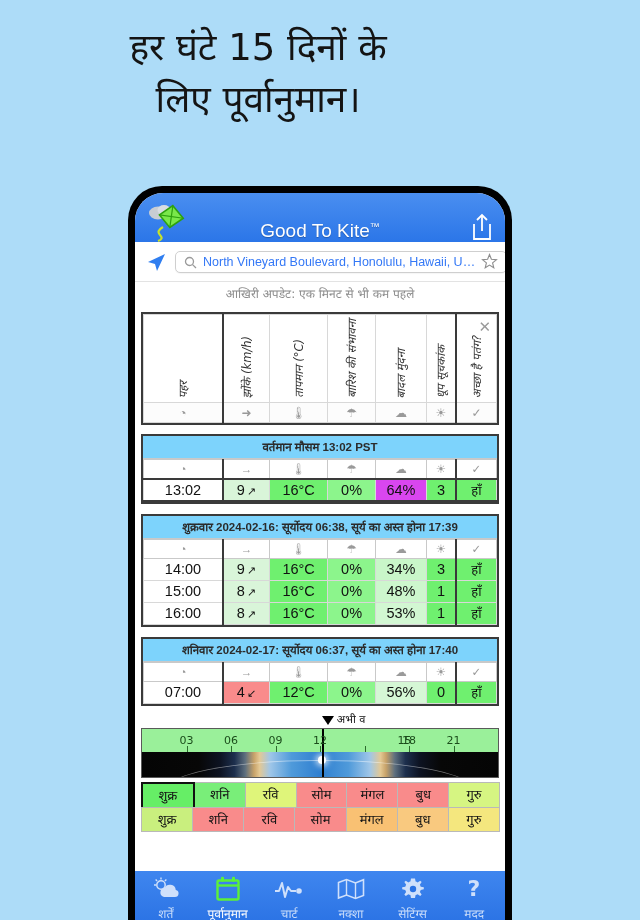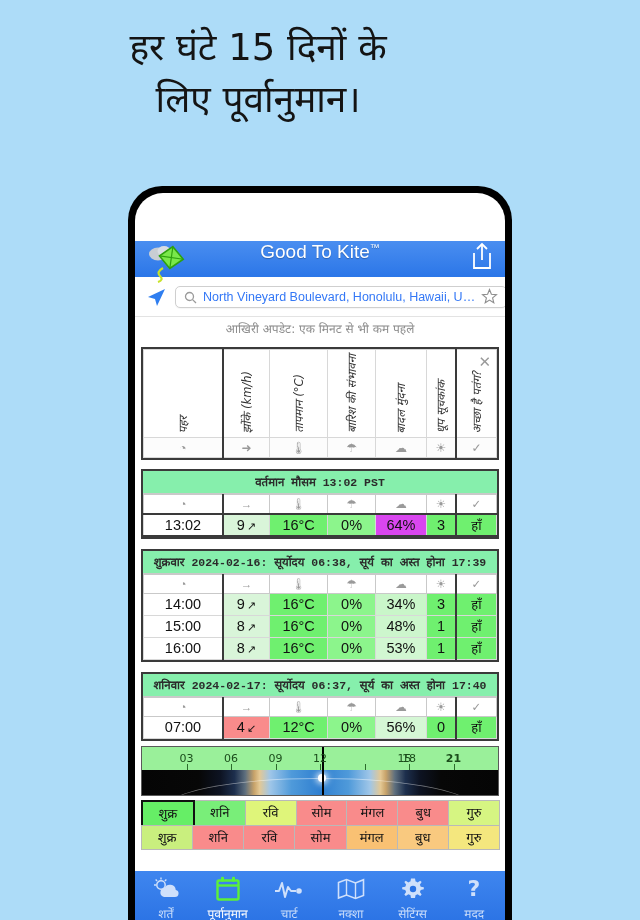--- a/index.html
+++ b/index.html
@@ -36,26 +36,25 @@
   .screen {
     width: 370px; height: 733px;
     background: #ffffff;
     border-radius: 28px 28px 0 0;
     overflow: hidden;
     position: relative;
   }
 
   
   .appbar {
-    height: 36px;
+    height: 49px;
     background: linear-gradient(180deg, #4a8ef0 0%, #2b76e8 100%);
-    display: flex; align-items: flex-start;
+    display: flex; align-items: flex-end;
     padding: 0 10px;
     position: relative;
-    margin-top: 48px;
   }
   .kite-logo { width: 44px; height: 42px; position: relative; flex: 0 0 auto; }
   .app-title {
     position: absolute; left: 0; width: 100%;
     text-align: center;
     color: #fff; font-size: 19px; font-weight: 400;
     text-shadow: 0 1px 1px rgba(0,0,0,.25);
     pointer-events: none;
   }
   .app-title sup { font-size: 10px; vertical-align: super; }
@@ -134,22 +133,22 @@
     color: #999; font-size: 12px;
     background: #fcfcfc;
   }
   .icon-row td.sep-l { border-left: 2px solid #3a3a3a; }
   .close-x { position: absolute; top: 4px; right: 5px; color: #9a9a9a; font-size: 15px; line-height: 1; }
 
   
   .section { margin-top: 10px; border: 2px solid #3a3a3a; background: #fff; }
   .section.first { margin-top: 9px; }
   .sec-title {
-    background: #86efac; text-align: center;
-    font-family: Liberation Mono, monospace;
+    background: #7dd3fc; text-align: center;
+    font-family: Liberation Sans, sans-serif;
     font-size: 11.5px; color: #2b2b2b;
     padding: 3px 0 4px; border-bottom: 1px solid #c9c9c9;
     font-weight: bold;
   }
   .sec-icons td {
     height: 19px; text-align: center; color: #9a9a9a; font-size: 11.5px;
     border: 1px solid #d8d8d8;
     background: #fff;
   }
   .sec-icons td.sep-l { border-left: 2px solid #3a3a3a; }
@@ -466,36 +465,41 @@
                   <td style="background:#6ff06f">0</td>
                   <td class="sep-l good" style="background:#6ff06f">हाँ</td>
                 </tr>
               </tbody>
             </table>
           </div>
         </div>
     </div>
 
     <div class="timeline-wrap">
+      <div class="nowlabel">
+        <span class="mark">
+          <span class="tri"></span><span>अभी व</span>
+        </span>
+      </div>
       <div class="tl-box">
         <div class="tl-hours" id="tl-hours">
           <div class="nowline"></div>
         <div class="tick" style="left: 12.5%;">03</div>
             <div class="tickline" style="left: 12.5%;"></div>
             <div class="tick" style="left: 25%;">06</div>
             <div class="tickline" style="left: 25%;"></div>
             <div class="tick" style="left: 37.5%;">09</div>
             <div class="tickline" style="left: 37.5%;"></div>
             <div class="tick" style="left: 50%;">12</div>
             <div class="tickline" style="left: 50%;"></div>
             <div class="tick" style="left: 62.5%; margin-left: 40px;">15</div>
             <div class="tickline" style="left: 62.5%;"></div>
             <div class="tick" style="left: 75%;">18</div>
             <div class="tickline" style="left: 75%;"></div>
-            <div class="tick" style="left: 87.5%; font-weight: bold;">21</div>
+            <div class="tick" style="left: 87.5%;">21</div>
             <div class="tickline" style="left: 87.5%;"></div>
           </div>
         <div class="tl-sky">
           <div class="arc"></div>
           <div class="sun"></div>
           <div class="nowline"></div>
         </div>
       </div>
     </div>
 

